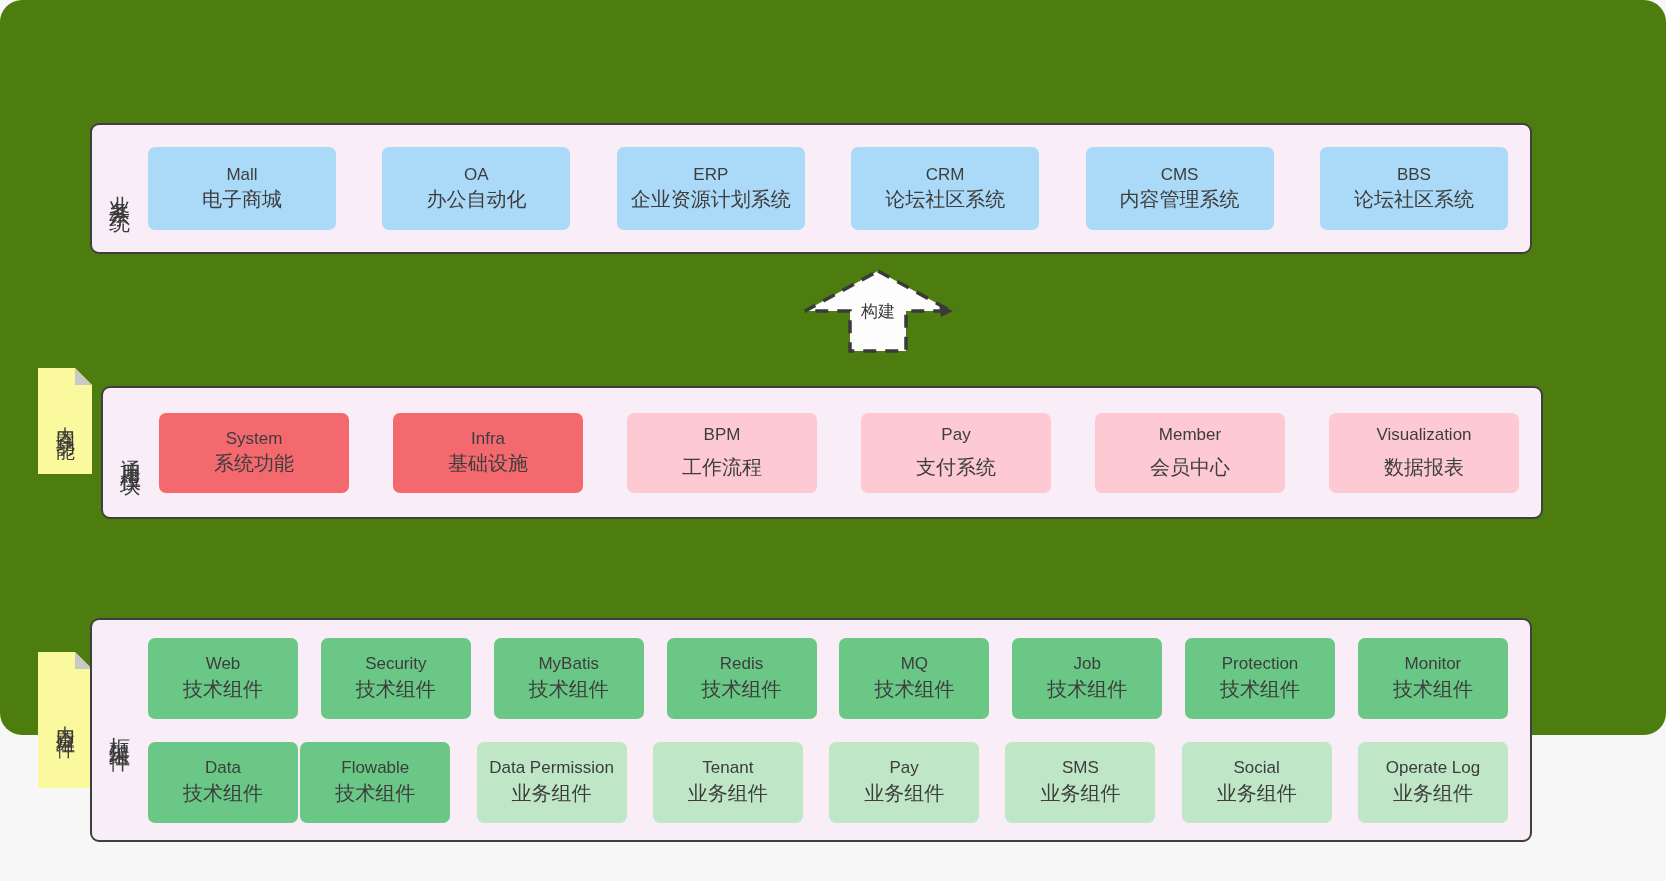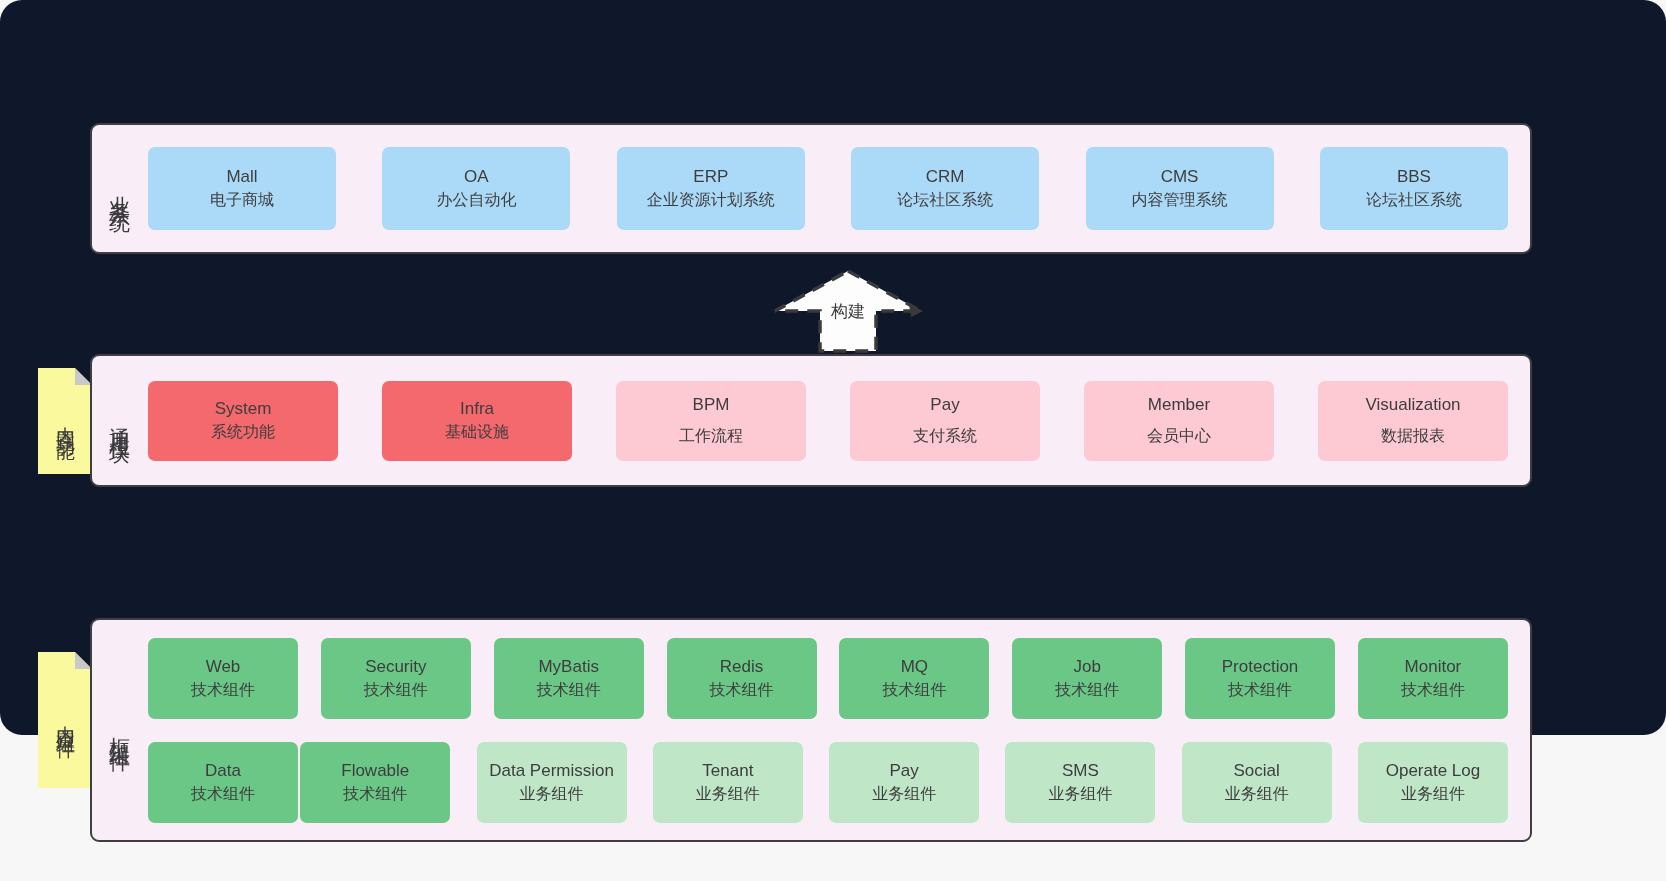--- a/index.html
+++ b/index.html
@@ -2,32 +2,32 @@
 <html><head>
 <meta charset="utf-8">
 <style>
   html,body{margin:0;padding:0;}
   body{
     width:1666px;height:881px;
     background:#f7f7f7;
     font-family:"Liberation Sans","DejaVu Sans",sans-serif;
     overflow:hidden;
   }
-  .canvas{position:relative;width:1666px;height:735px;background:#0f172a;border-radius:22px;}
+  .canvas{position:relative;width:1666px;height:735px;background:#4d7c0f;border-radius:22px;}
 
   
   .band{
     position:absolute;left:90px;width:1442px;
     background:#f9eef7;
     border:2px solid #3f3f3f;border-radius:9px;
     box-sizing:border-box;
     display:flex;
   }
   .band1{top:123px;height:131px;}
-  .band2{top:354px;height:133px;}
+  .band2{top:386px;height:133px;margin-left:11px;}
   .band3{top:618px;height:224px;}
 
   .band-label{
     width:56px;flex:0 0 56px;
     display:flex;align-items:center;justify-content:center;
     font-size:21px;color:#3a3a3a;
   }
   .v-text{
     writing-mode:vertical-rl;
     text-orientation:upright;
@@ -47,21 +47,21 @@
   .box{
     border-radius:7px;
     display:flex;flex-direction:column;align-items:center;justify-content:center;
     text-align:center;color:#3d3d3d;
     box-sizing:border-box;padding:2px 4px;
   }
   .band1 .box{width:188px;height:83px;}
   .band2 .box{width:190px;height:80px;}
   .band3 .box{width:150px;height:81px;}
   .box-name{font-size:17px;line-height:1.35;}
-  .box-sub{font-size:16px;line-height:1.35;}
+  .box-sub{font-size:20px;line-height:1.35;}
   .blue{background:#abdaf8;}
   .red{background:#f4696e;}
   .pink{background:#fdc9d3;gap:8px;}
   .green{background:#6ac786;}
   .green-light{background:#bfe7c7;margin-left:24px;}
 
   
   .sticky{
     position:absolute;left:38px;width:54px;
     background:#fbf99d;
@@ -72,21 +72,21 @@
   .sticky2{top:652px;height:136px;}
   .sticky-text{font-size:19px;color:#3a3a3a;}
   .fold{
     position:absolute;top:0;right:0;width:17px;height:17px;
     background:#c9c9c9;
     clip-path:polygon(0 0,100% 100%,0 100%);
   }
 
   
   .arrow{position:absolute;width:152px;height:86px;}
-  .arrow1{left:772px;top:268px;}
+  .arrow1{left:802px;top:268px;}
   .arrow2{left:812px;top:516px;}
   .arrow svg{position:absolute;inset:0;width:100%;height:100%;}
   .arrow-label{
     position:absolute;left:50%;top:50%;
     transform:translate(-50%,-50%);
     background:#fdfdfd;
     font-size:17px;color:#3a3a3a;
     padding:1px 3px;white-space:nowrap;
   }
 </style>

